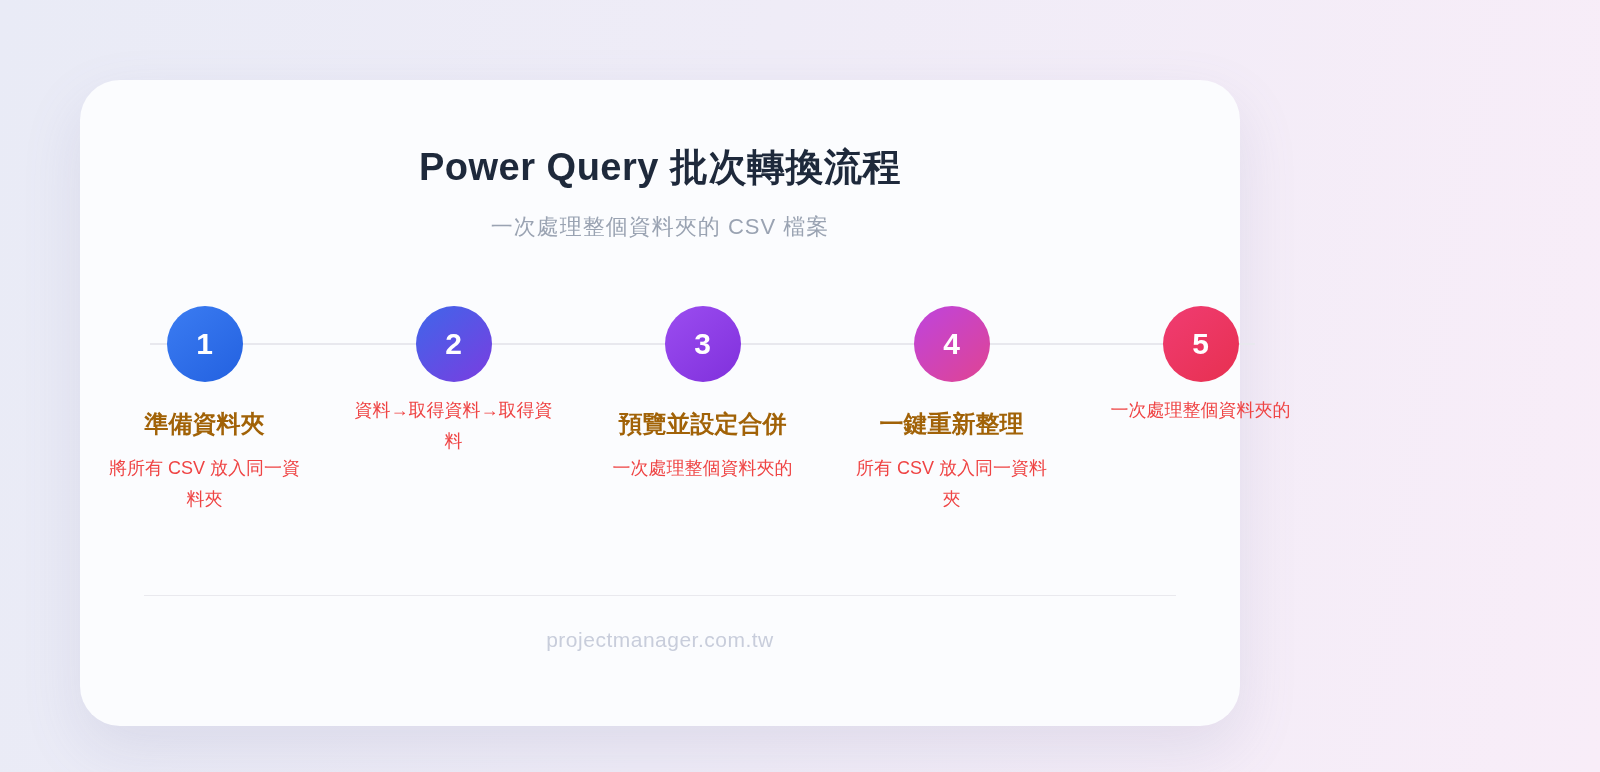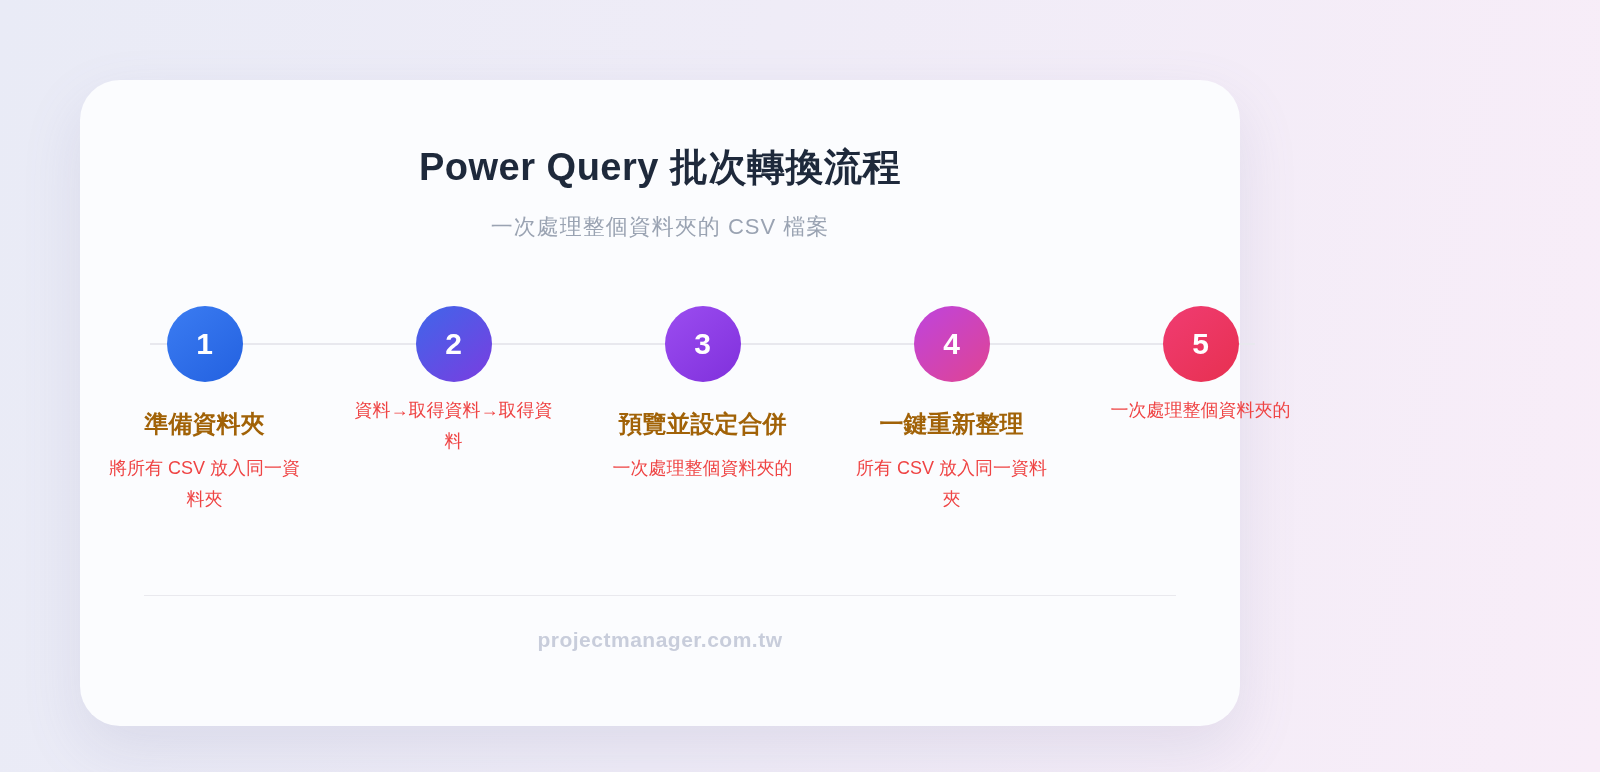--- a/index.html
+++ b/index.html
@@ -76,21 +76,21 @@
     color: #ef4444;
   }
   .divider {
     border: none;
     border-top: 1px solid #e9e9ee;
     margin: 72px 64px 0;
   }
   .footer-text {
     margin-top: 32px;
     font-size: 21px;
-    font-weight: 700;
+    font-weight: 400;
     color: #c8cddb;
     letter-spacing: 0.5px;
   }
 </style>
 </head>
 <body>
 
 <div class="card">
 
   <h1 class="title">Power Query 批次轉換流程</h1>

